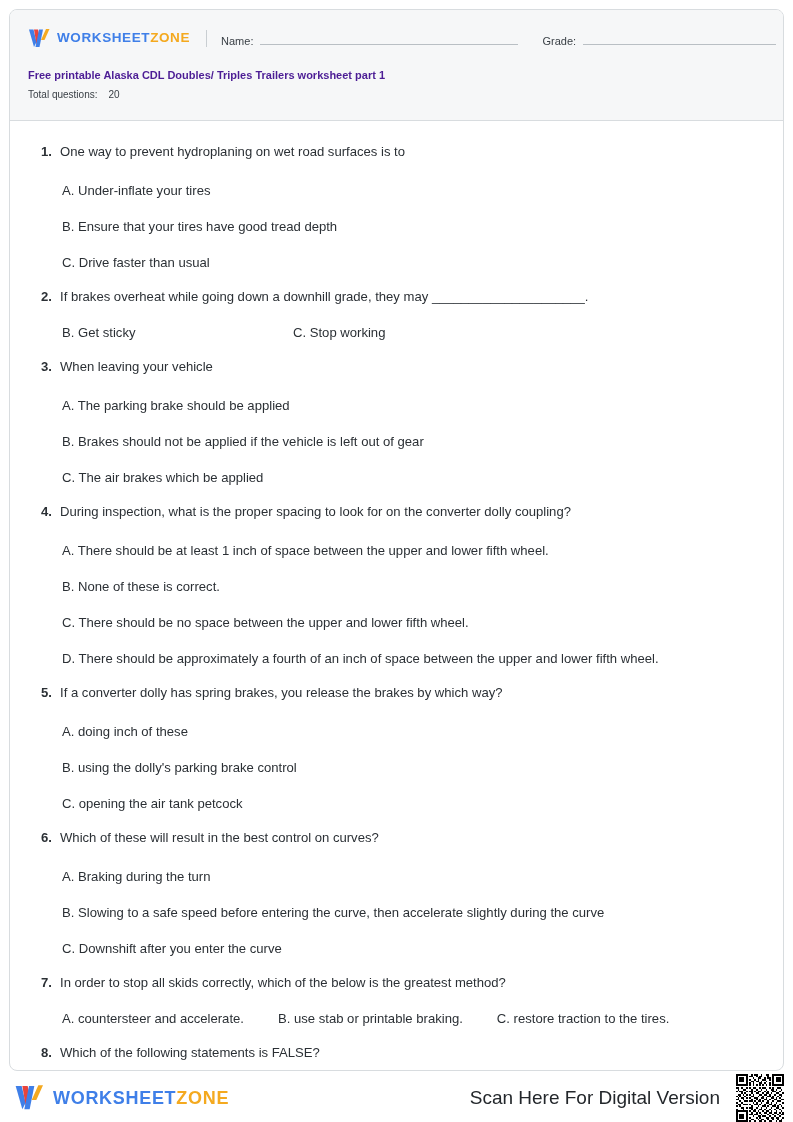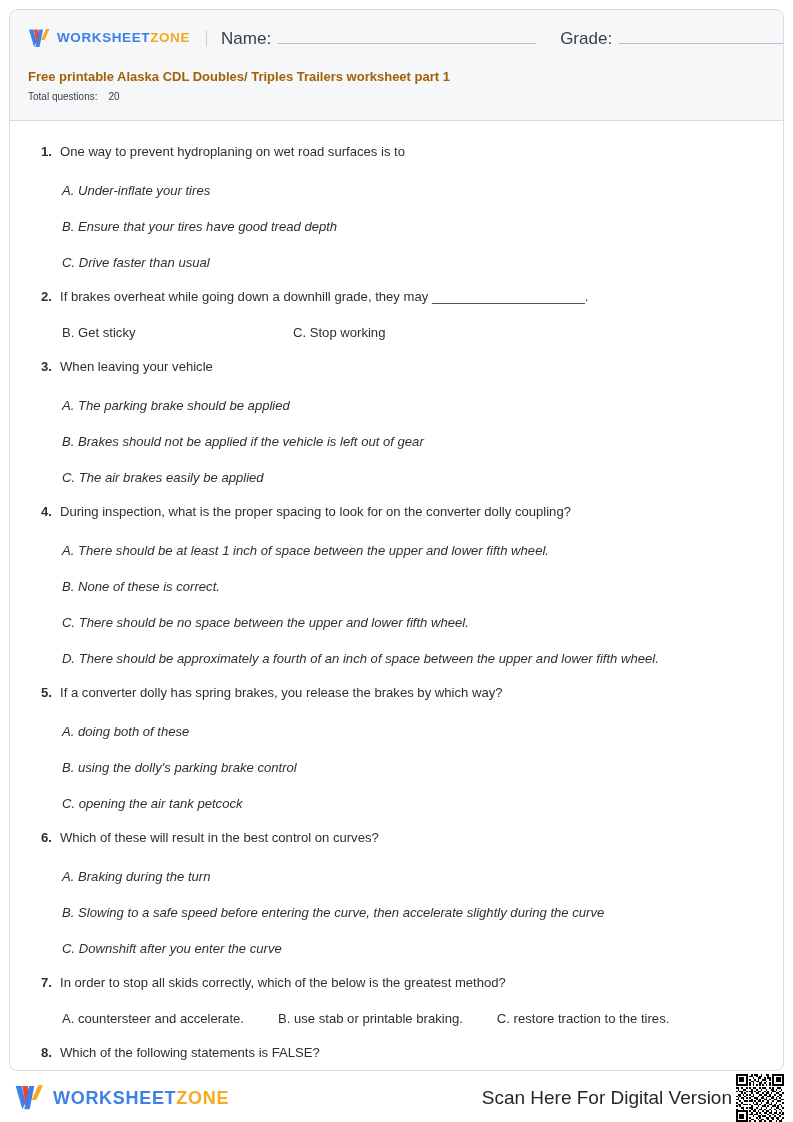--- a/index.html
+++ b/index.html
@@ -86,38 +86,38 @@
     margin: 0 14px 0 16px;
     flex: 0 0 auto;
   }
 
   .field {
     display: flex;
     align-items: baseline;
     flex: 0 0 auto;
   }
   .field-label {
-    font-size: 17px;
+    font-size: 11px;
     color: #3a4046;
     white-space: nowrap;
   }
   .field-line {
     border-bottom: 1px solid #b9bfc4;
     height: 15px;
     margin-left: 7px;
   }
   .name-line { width: 258px; }
   .grade-line { width: 193px; }
   .field-grade { margin-left: 24px; }
 
   .header-title {
     margin-top: 17px;
-    font-size: 13px;
+    font-size: 11px;
     font-weight: bold;
-    color: #a16207;
+    color: #4c1d95;
     line-height: 1.25;
   }
   .header-meta {
     margin-top: 6px;
     font-size: 10px;
     color: #3a4046;
     line-height: 1.25;
   }
   .header-meta .meta-value {
     margin-left: 11px;
@@ -154,21 +154,20 @@
 
   .options {
     margin-top: 3px;
   }
   .option-stacked {
     font-size: 13.1px;
     line-height: 1.3;
     color: #2b3035;
     margin: 0 0 0 32px;
     padding-top: 19px;
-    font-style: italic;
   }
 
   .options-inline {
     display: flex;
     margin-left: 32px;
     padding-top: 19px;
     font-size: 13.1px;
     line-height: 1.3;
     color: #2b3035;
   }
@@ -204,21 +203,21 @@
     height: 28px;
   }
   .footer-logo .logo-text {
     font-size: 18px;
     letter-spacing: 0.7px;
   }
   .footer-right {
     margin-left: auto;
     display: flex;
     align-items: center;
-    gap: 4px;
+    gap: 16px;
   }
   .scan-text {
     font-size: 19px;
     color: #23272b;
     white-space: nowrap;
   }
   .qr {
     width: 48px;
     height: 48px;
     display: block;
@@ -289,42 +288,42 @@
           </div>
         </div>
         <div class="question">
           <div class="q-line">
             <span class="q-num">3.</span>
             <span class="q-text">When leaving your vehicle</span>
           </div>
           <div class="options">
             <div class="option-stacked">A. The parking brake should be applied</div>
             <div class="option-stacked">B. Brakes should not be applied if the vehicle is left out of gear</div>
-            <div class="option-stacked">C. The air brakes easily be applied</div>
+            <div class="option-stacked">C. The air brakes which be applied</div>
           </div>
         </div>
         <div class="question">
           <div class="q-line">
             <span class="q-num">4.</span>
             <span class="q-text">During inspection, what is the proper spacing to look for on the converter dolly coupling?</span>
           </div>
           <div class="options">
             <div class="option-stacked">A. There should be at least 1 inch of space between the upper and lower fifth wheel.</div>
             <div class="option-stacked">B. None of these is correct.</div>
             <div class="option-stacked">C. There should be no space between the upper and lower fifth wheel.</div>
             <div class="option-stacked">D. There should be approximately a fourth of an inch of space between the upper and lower fifth wheel.</div>
           </div>
         </div>
         <div class="question">
           <div class="q-line">
             <span class="q-num">5.</span>
             <span class="q-text">If a converter dolly has spring brakes, you release the brakes by which way?</span>
           </div>
           <div class="options">
-            <div class="option-stacked">A. doing both of these</div>
+            <div class="option-stacked">A. doing inch of these</div>
             <div class="option-stacked">B. using the dolly's parking brake control</div>
             <div class="option-stacked">C. opening the air tank petcock</div>
           </div>
         </div>
         <div class="question">
           <div class="q-line">
             <span class="q-num">6.</span>
             <span class="q-text">Which of these will result in the best control on curves?</span>
           </div>
           <div class="options">

